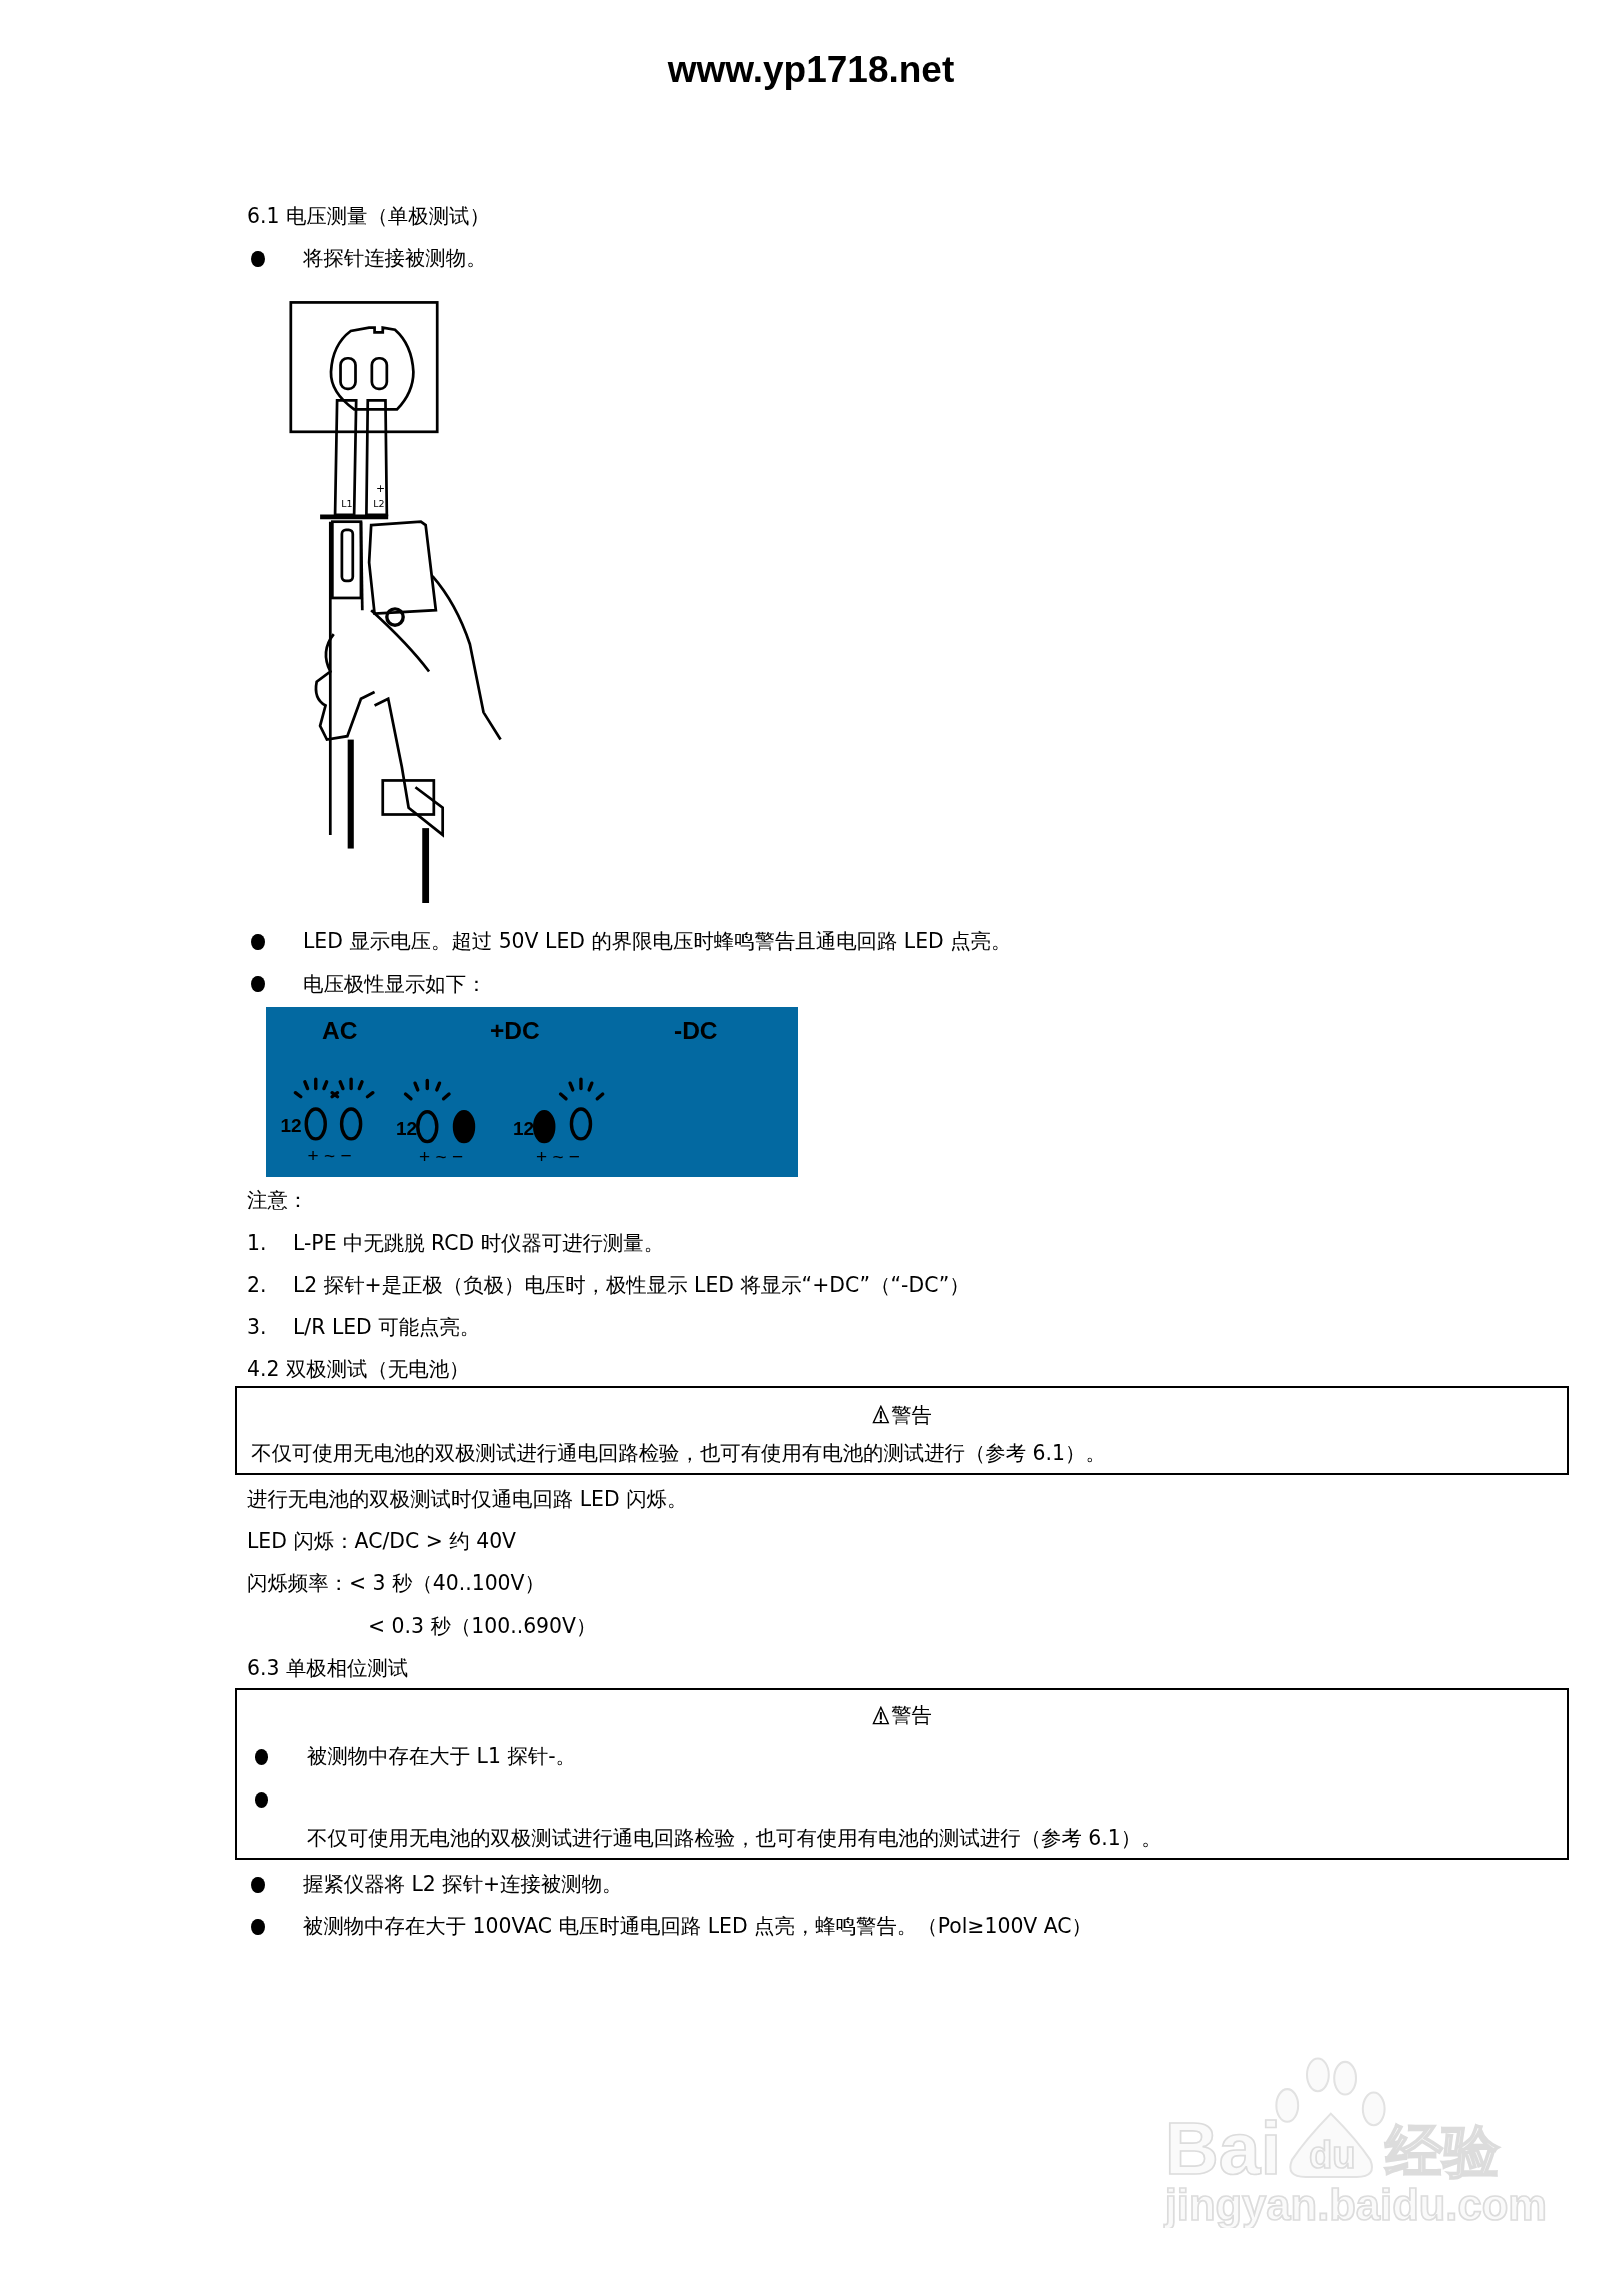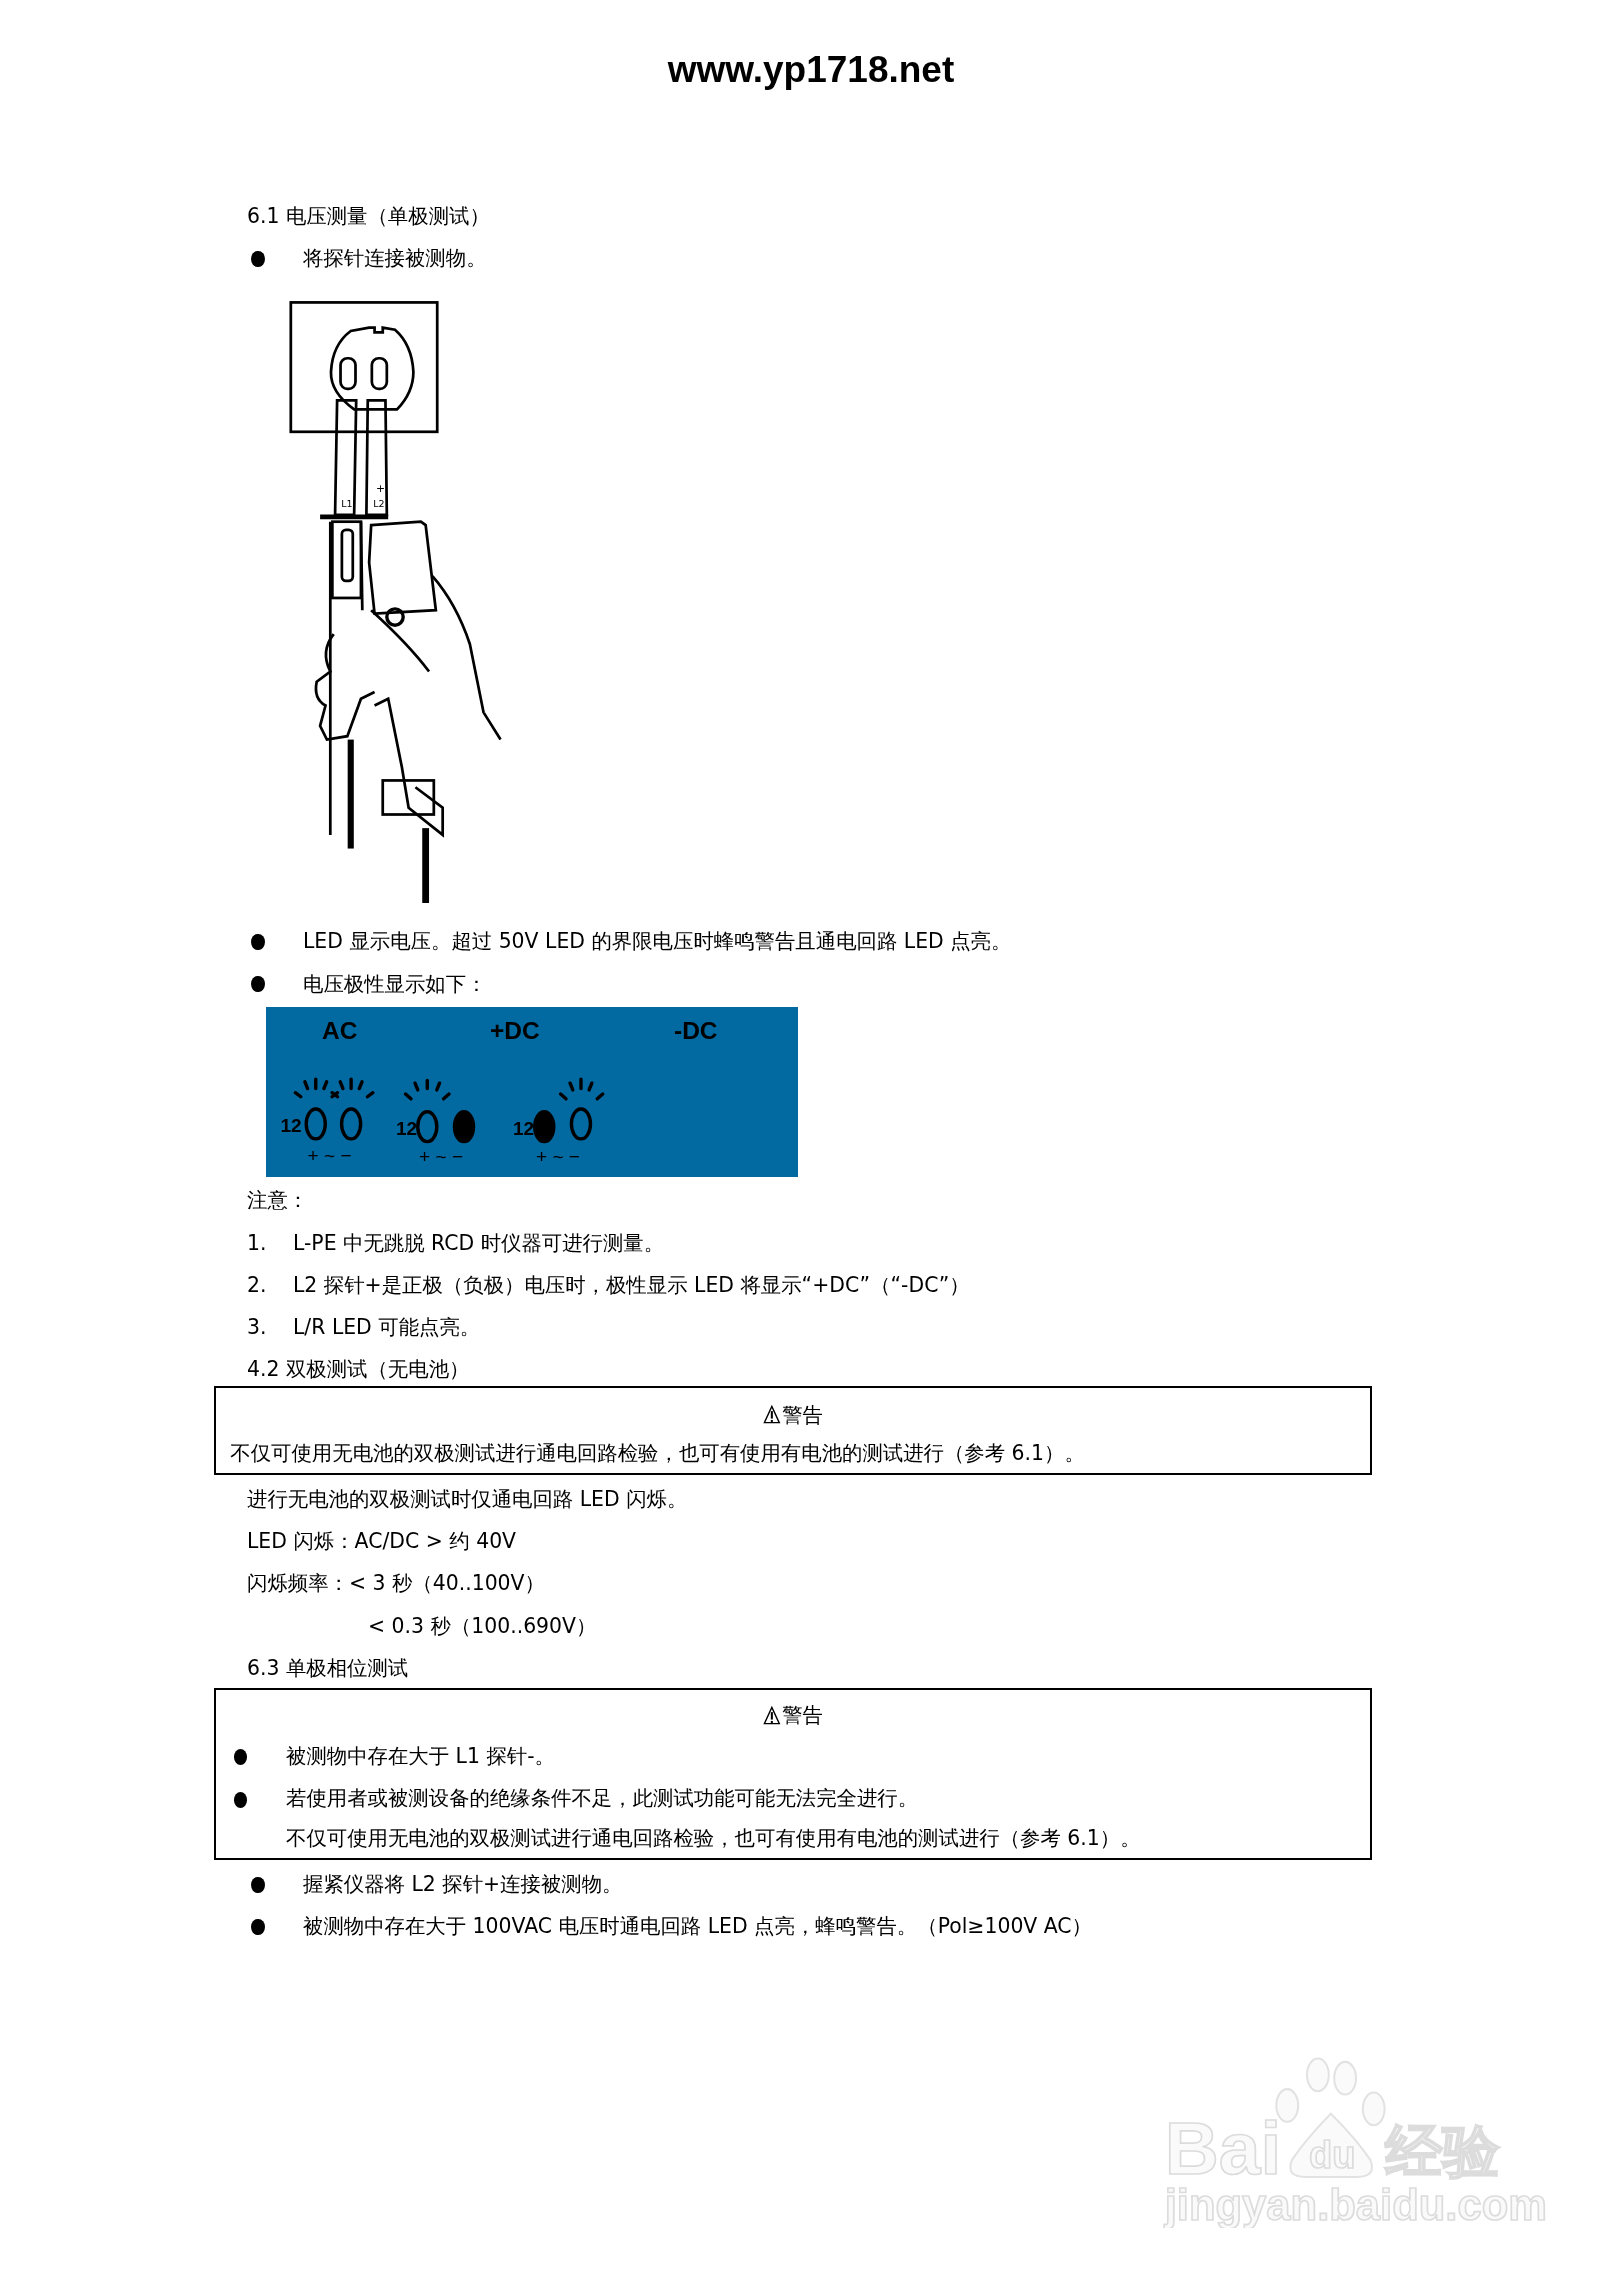--- a/index.html
+++ b/index.html
@@ -3,21 +3,21 @@
 <meta charset="utf-8">
 <style>
   html, body { margin:0; padding:0; background:#ffffff; }
   body { width:1622px; height:2295px; position:relative; overflow:hidden;
          font-family:"DejaVu Sans", "Liberation Sans", sans-serif; color:#000; }
   .abs { position:absolute; }
   .site-header { left:0; width:1622px; top:49px; text-align:center;
                  font-family:"Liberation Sans", sans-serif; font-weight:bold; font-size:37px; }
   .line { position:absolute; font-size:20.4px; line-height:27px; white-space:nowrap; }
   .bullet { position:absolute; width:13.6px; height:16.4px; border-radius:50%; background:#000; }
-  .box { position:absolute; left:214px; width:1158px; border:2.7px solid #000; box-sizing:border-box; }
+  .box { position:absolute; left:235px; width:1334px; border:2.7px solid #000; box-sizing:border-box; }
   .warn-title { position:absolute; left:0; right:0; text-align:center; font-size:20.4px; line-height:27px; }
   .warn-tri { display:inline-block; vertical-align:-2.7px; margin-right:1.4px; }
   .figure-probe { left:252px; top:290px; width:286px; height:620px; }
   .figure-led { left:266px; top:1007px; width:532px; height:170px; background:#0369a1; }
   .led-label { position:absolute; font-family:"Liberation Sans", sans-serif; font-weight:bold; font-size:24.5px; }
   .watermark { left:1152px; top:2051px; width:423px; height:177px; }
 </style>
 </head>
 <body>
 
@@ -152,21 +152,20 @@
   <div class="warn-title" style="top:12.3px;">
     <svg class="warn-tri" width="17.7" height="19" viewBox="0 0 26 28">
       <path d="M13 2 L24 26 L2 26 Z" fill="#fff" stroke="#000" stroke-width="2"></path>
       <rect x="11.5" y="9" width="3" height="11" fill="#000"></rect>
       <rect x="11.5" y="22" width="3" height="3" fill="#000"></rect>
     </svg><span>警告</span>
   </div>
   <div class="bullet" style="left:17.7px;top:59px;"></div>
   <div class="line" style="left:70px;top:53px;">被测物中存在大于 L1 探针-。</div>
   <div class="bullet" style="left:17.7px;top:102px;"></div>
-  <div class="line" style="left:70px;top:95px;">若使用者或被测设备的绝缘条件不足，此测试功能可能无法完全进行。</div>
   <div class="line" style="left:70px;top:135px;">不仅可使用无电池的双极测试进行通电回路检验，也可有使用有电池的测试进行（参考 6.1）。</div>
 </div>
 <div class="bullet" style="left:251px;top:1877px;"></div>
 <div class="line" style="left:303px;top:1871px;">握紧仪器将 L2 探针+连接被测物。</div>
 <div class="bullet" style="left:251px;top:1919px;"></div>
 <div class="line" style="left:303px;top:1913px;">被测物中存在大于 100VAC 电压时通电回路 LED 点亮，蜂鸣警告。（Pol≥100V AC）</div>
 
 <svg class="abs watermark" viewBox="0 0 620 260">
   <g fill="#fafafa" stroke="#e2e2e2" stroke-width="3">
     <ellipse cx="243" cy="35" rx="16" ry="24"></ellipse>

